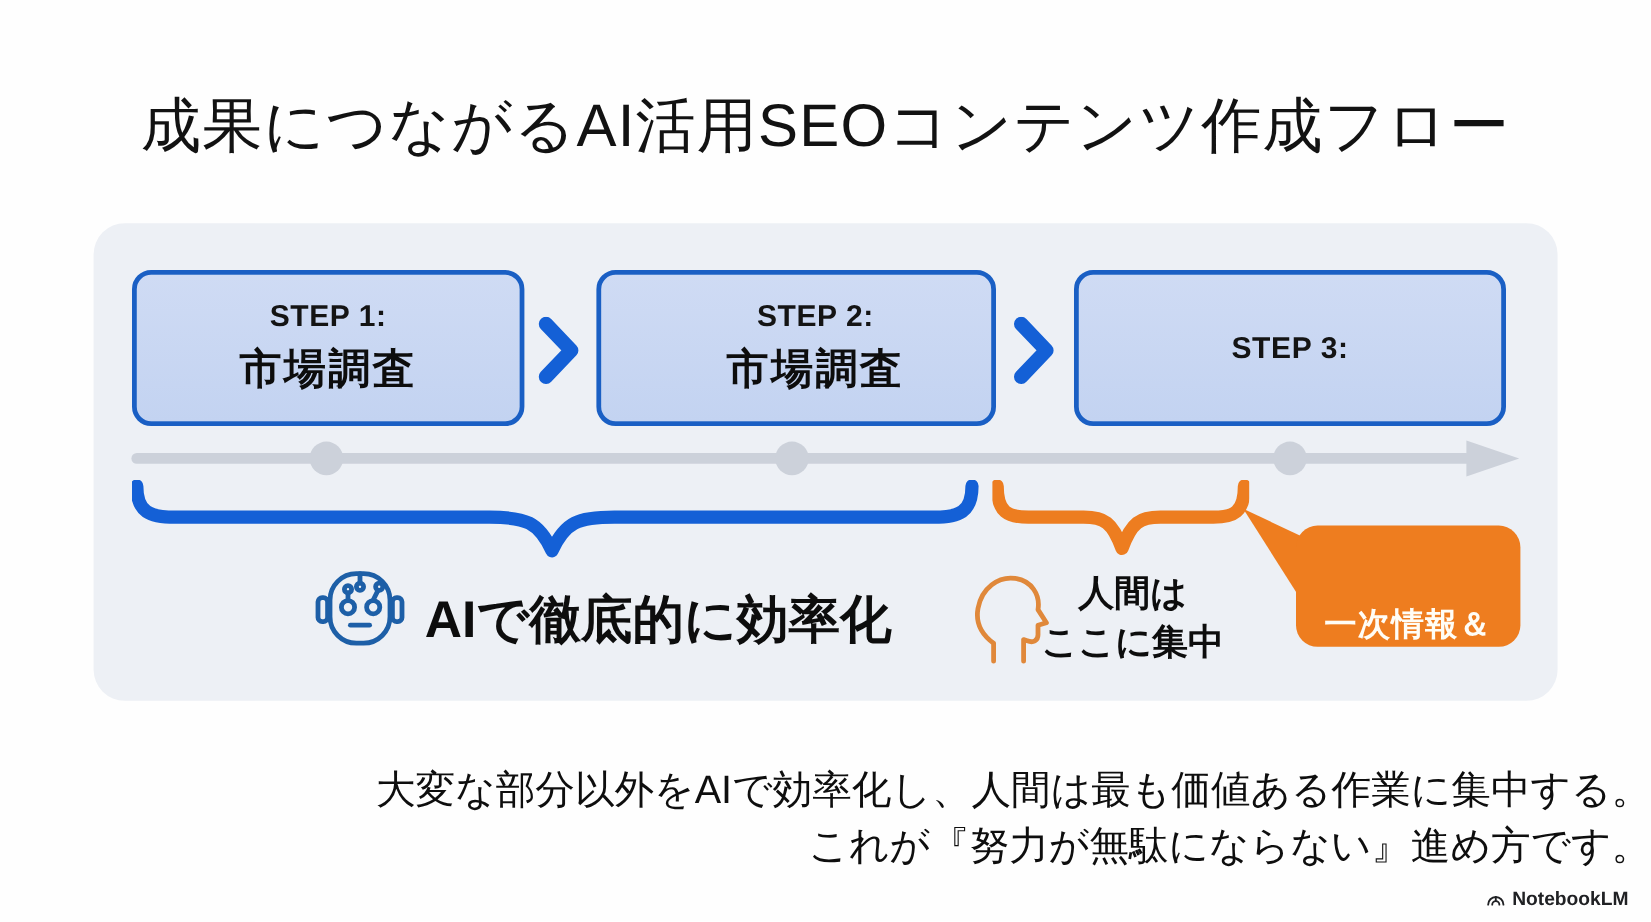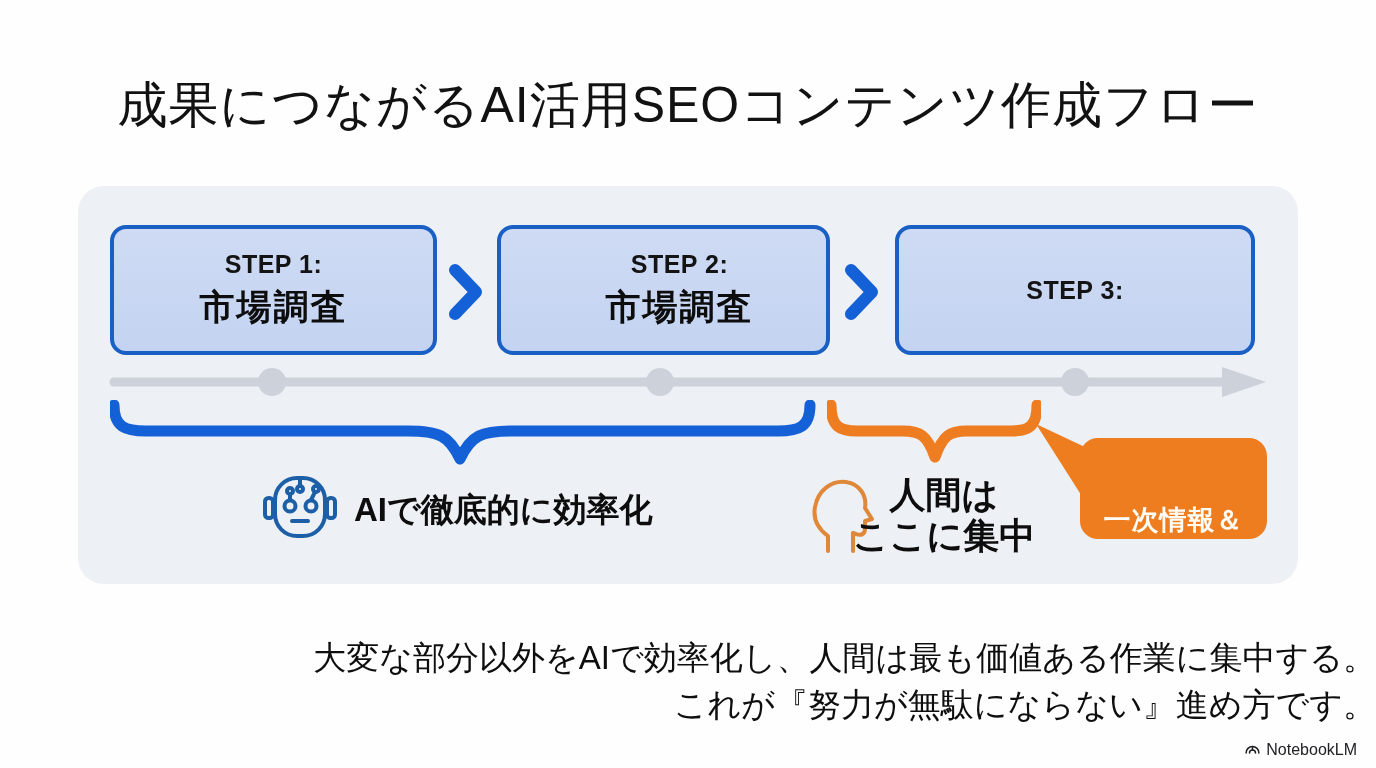--- a/index.html
+++ b/index.html
@@ -70,32 +70,32 @@
   .chevron.c1 { left: 370px; }
   .chevron.c2 { left: 766px; }
   .timeline { position: absolute; left: 28px; top: 180px; width: 1164px; height: 32px; }
   .brace { position: absolute; top: 214px; height: 66px; }
   .brace.blue   { left: 32px;  width: 706px; }
   .brace.orange { left: 749px; width: 214px; }
   .robot-wrap { position: absolute; left: 184px; top: 284px; width: 76px; height: 76px; }
   .ai-caption {
     position: absolute;
     left: 276px; top: 302px;
-    font-size: 33px;
+    font-size: 43px;
     font-weight: 900;
     color: #0d0d0d;
     white-space: nowrap;
   }
   .human-wrap { position: absolute; left: 730px; top: 288px; width: 70px; height: 80px; }
   .human-caption {
     position: absolute;
     left: 766px; top: 288px;
     width: 200px;
     text-align: center;
-    font-size: 36px;
+    font-size: 30px;
     line-height: 41px;
     font-weight: 900;
     color: #0d0d0d;
     white-space: nowrap;
   }
   .callout-tail { position: absolute; left: 952px; top: 232px; width: 80px; height: 98px; }
   .callout {
     position: absolute;
     left: 1002px; top: 252px;
     width: 187px; height: 101px;
@@ -122,24 +122,24 @@
     font-size: 33px;
     line-height: 47px;
     font-weight: 400;
     color: #0e0e0e;
   }
   .footer div { white-space: nowrap; }
   .brand {
     position: absolute;
     right: 19px; top: 741px;
     display: flex;
-    align-items: flex-start;
+    align-items: center;
     gap: 5px;
     font-size: 16px;
-    font-weight: 400;
+    font-weight: 700;
     color: #202124;
   }
 </style>
 </head>
 <body>
 
 <div id="screen">
 
   <h1 class="title">成果につながるAI活用SEOコンテンツ作成フロー</h1>
 

